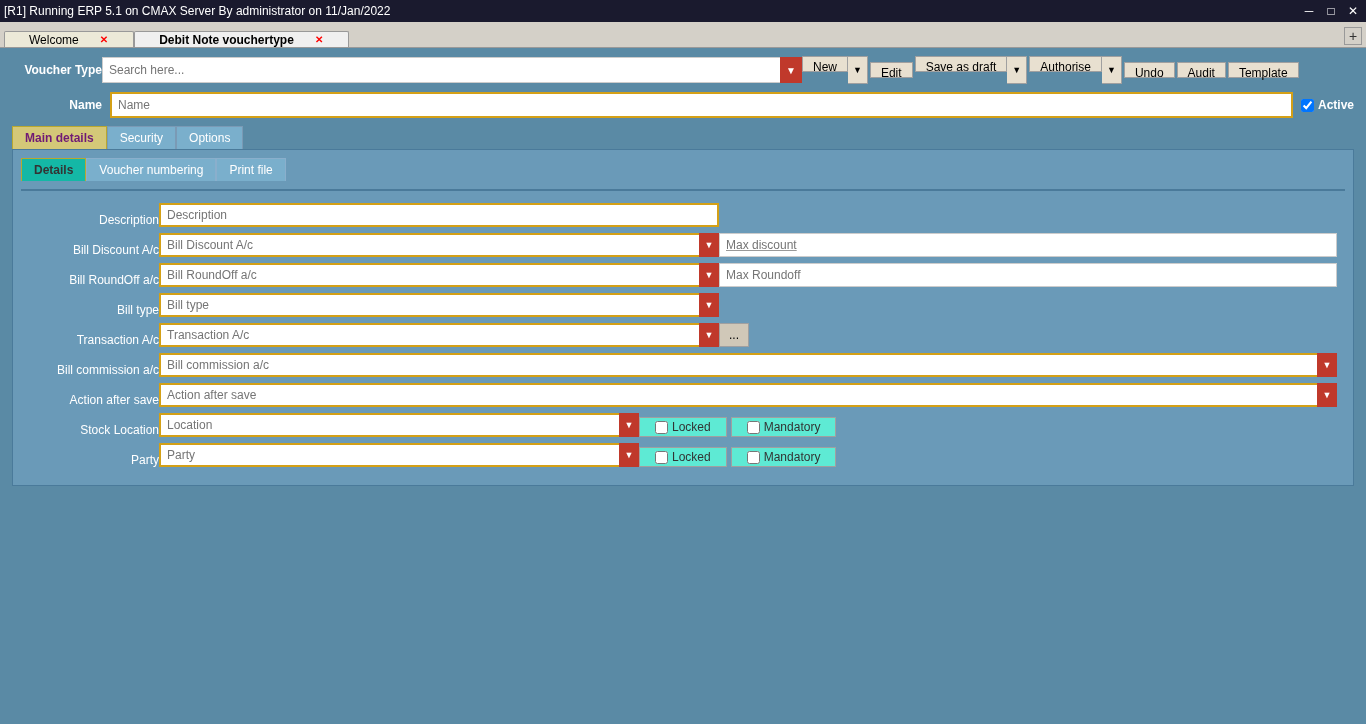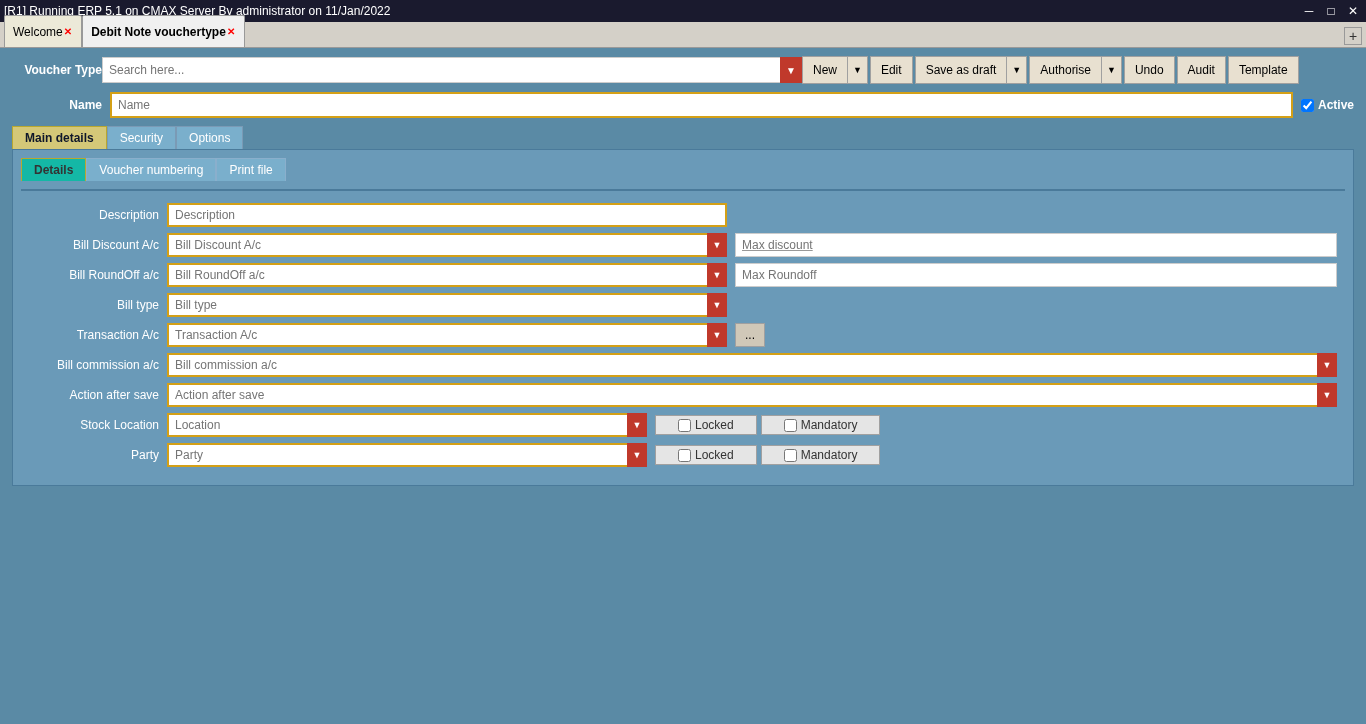--- a/index.html
+++ b/index.html
@@ -26,23 +26,23 @@
     
     .tab-bar {
       background: #d4d0c8;
       height: 26px;
       display: flex;
       align-items: flex-end;
       padding-left: 4px;
       border-bottom: 1px solid #999;
     }
     .tab {
-      display: flex; align-items: center; gap: 0;
+      display: flex; align-items: center; gap: 20px;
       background: #ece9d8; border: 1px solid #999; border-bottom: none;
-      padding: 2px 8px; cursor: pointer; height: 32px; font-size: 11px;
+      padding: 2px 24px; cursor: pointer; height: 16px; font-size: 11px;
       border-radius: 2px 2px 0 0;
     }
     .tab.active { background: #f0f0f0; font-weight: bold; }
     .tab-close {
       color: red; font-size: 10px; cursor: pointer; font-weight: bold;
       background: none; border: none; padding: 0 1px;
     }
     .tab-add {
       margin-left: auto; margin-bottom: 2px; margin-right: 4px;
       background: #d4d0c8; border: 1px solid #999; cursor: pointer;
@@ -68,21 +68,21 @@
       position: absolute; right: 0; top: 0; height: 100%; width: 22px;
       background: #c0392b; border: none; cursor: pointer; display: flex; align-items: center; justify-content: center;
     }
     .dropdown-arrow-btn::after { content: '▼'; color: white; font-size: 10px; }
 
     
     .toolbar { display: flex; align-items: center; gap: 2px; flex-wrap: wrap; }
     .btn-group { display: flex; }
     .toolbar-btn {
       background: #e8e0d0; border: 1px solid #a0a0a0;
-      padding: 3px 10px; cursor: pointer; font-size: 12px; height: 28px;
+      padding: 3px 10px; cursor: pointer; font-size: 12px; height: 16px;
       white-space: nowrap;
     }
     .toolbar-btn-arrow {
       background: #e8e0d0; border: 1px solid #a0a0a0; border-left: none;
       padding: 3px 5px; cursor: pointer; height: 28px;
       display: flex; align-items: center;
     }
     .toolbar-btn-arrow::after { content: '▼'; font-size: 9px; }
 
     
@@ -99,21 +99,21 @@
     }
 
     
     .outer-tabs { display: flex; gap: 0; margin-bottom: 0; }
     .outer-tab {
       padding: 4px 12px; cursor: pointer; font-size: 12px;
       border: 1px solid #7a9ab5; border-bottom: none;
       background: #7aafcc; color: white;
     }
     .outer-tab.active {
-      background: #d4c878; color: #0f172a; font-weight: bold;
+      background: #d4c878; color: #701a75; font-weight: bold;
       border-color: #b8a830;
     }
 
     .outer-tab-content {
       background: #6a9ab8; border: 1px solid #4a7a9a; padding: 8px;
     }
 
     
     .inner-tabs { display: flex; gap: 0; margin-bottom: 8px; }
     .inner-tab {
@@ -123,21 +123,21 @@
     }
     .inner-tab.active {
       background: #14b8a6; color: #333; font-weight: bold;
       border-color: #b8a830;
     }
     .inner-tab-divider { border-bottom: 2px solid #4a7a9a; margin-bottom: 8px; }
 
     
     .form-content { padding: 4px 8px; }
     .form-row {
-      display: flex; align-items: center; margin-bottom: 6px; gap: 8px;
+      display: flex; align-items: flex-end; margin-bottom: 6px; 
     }
     .form-label {
       color: white; width: 130px; text-align: right; font-size: 12px; flex-shrink: 0;
     }
     .form-input {
       height: 24px; padding: 2px 6px; background: white;
       border: 1px solid #ccc; font-size: 12px; color: #999;
     }
 
     .select-wrap { position: relative; display: inline-block; }
@@ -152,21 +152,21 @@
     .ellipsis-btn {
       height: 24px; width: 30px; background: #d0c8b8;
       border: 1px solid #a0a0a0; cursor: pointer; font-size: 12px;
       display: flex; align-items: center; justify-content: center;
     }
 
     
     .checkbox-group { display: flex; align-items: center; gap: 4px; }
     .checkbox-label-wrap {
       display: flex; align-items: center; gap: 4px;
-      background: #e5e5e5; padding: 2px 22px; border: 1px solid #a0a0a0;
+      background: #5eead4; padding: 2px 15px; border: 1px solid #a0a0a0;
     }
     .checkbox-label-wrap input[type="checkbox"] { margin: 0; }
     .checkbox-label-wrap label { color: #333; font-size: 12px; cursor: pointer; }
 
     .name-input-yellow { border: 2px solid #d4a017; }
     .input-yellow { border: 2px solid #d4a017 !important; }
   </style>
 </head>
 <body>
 

